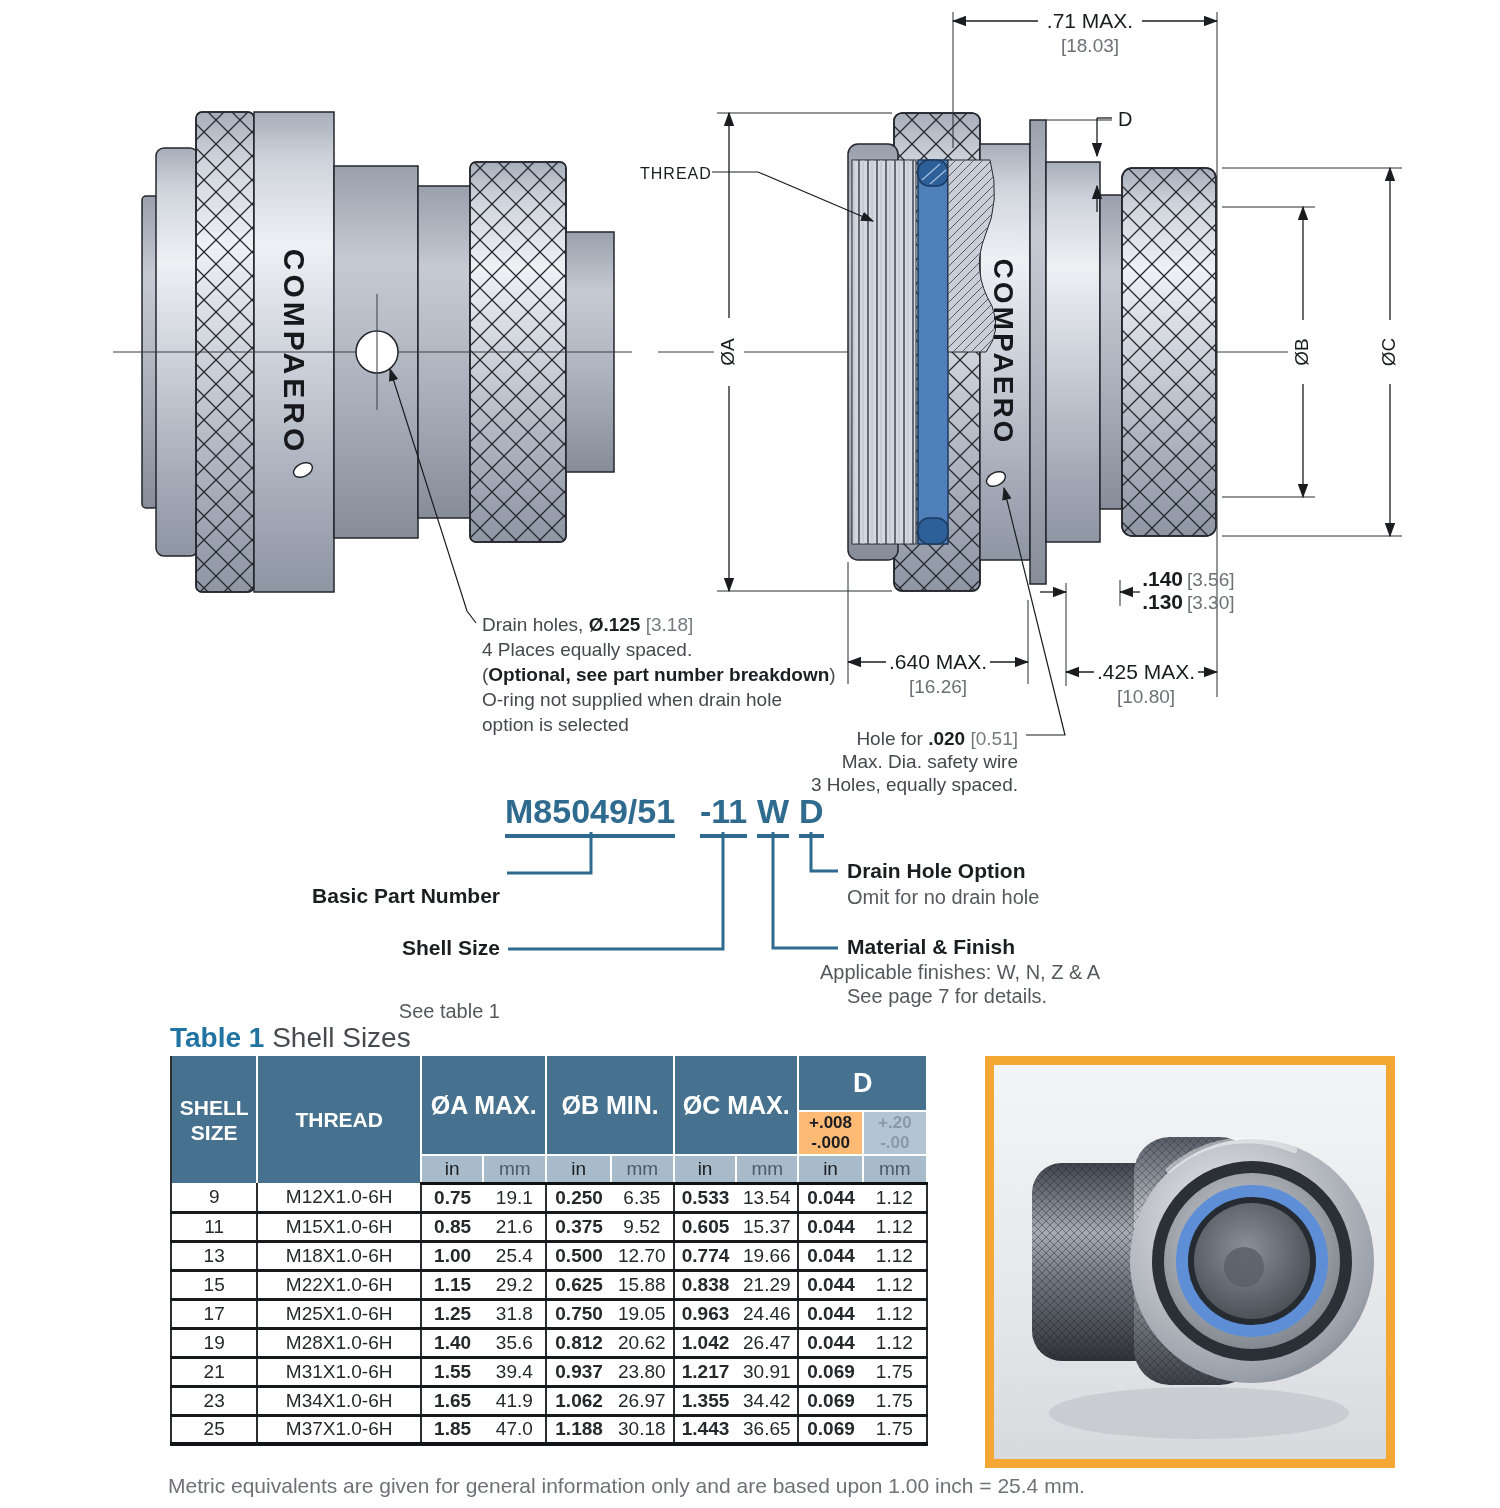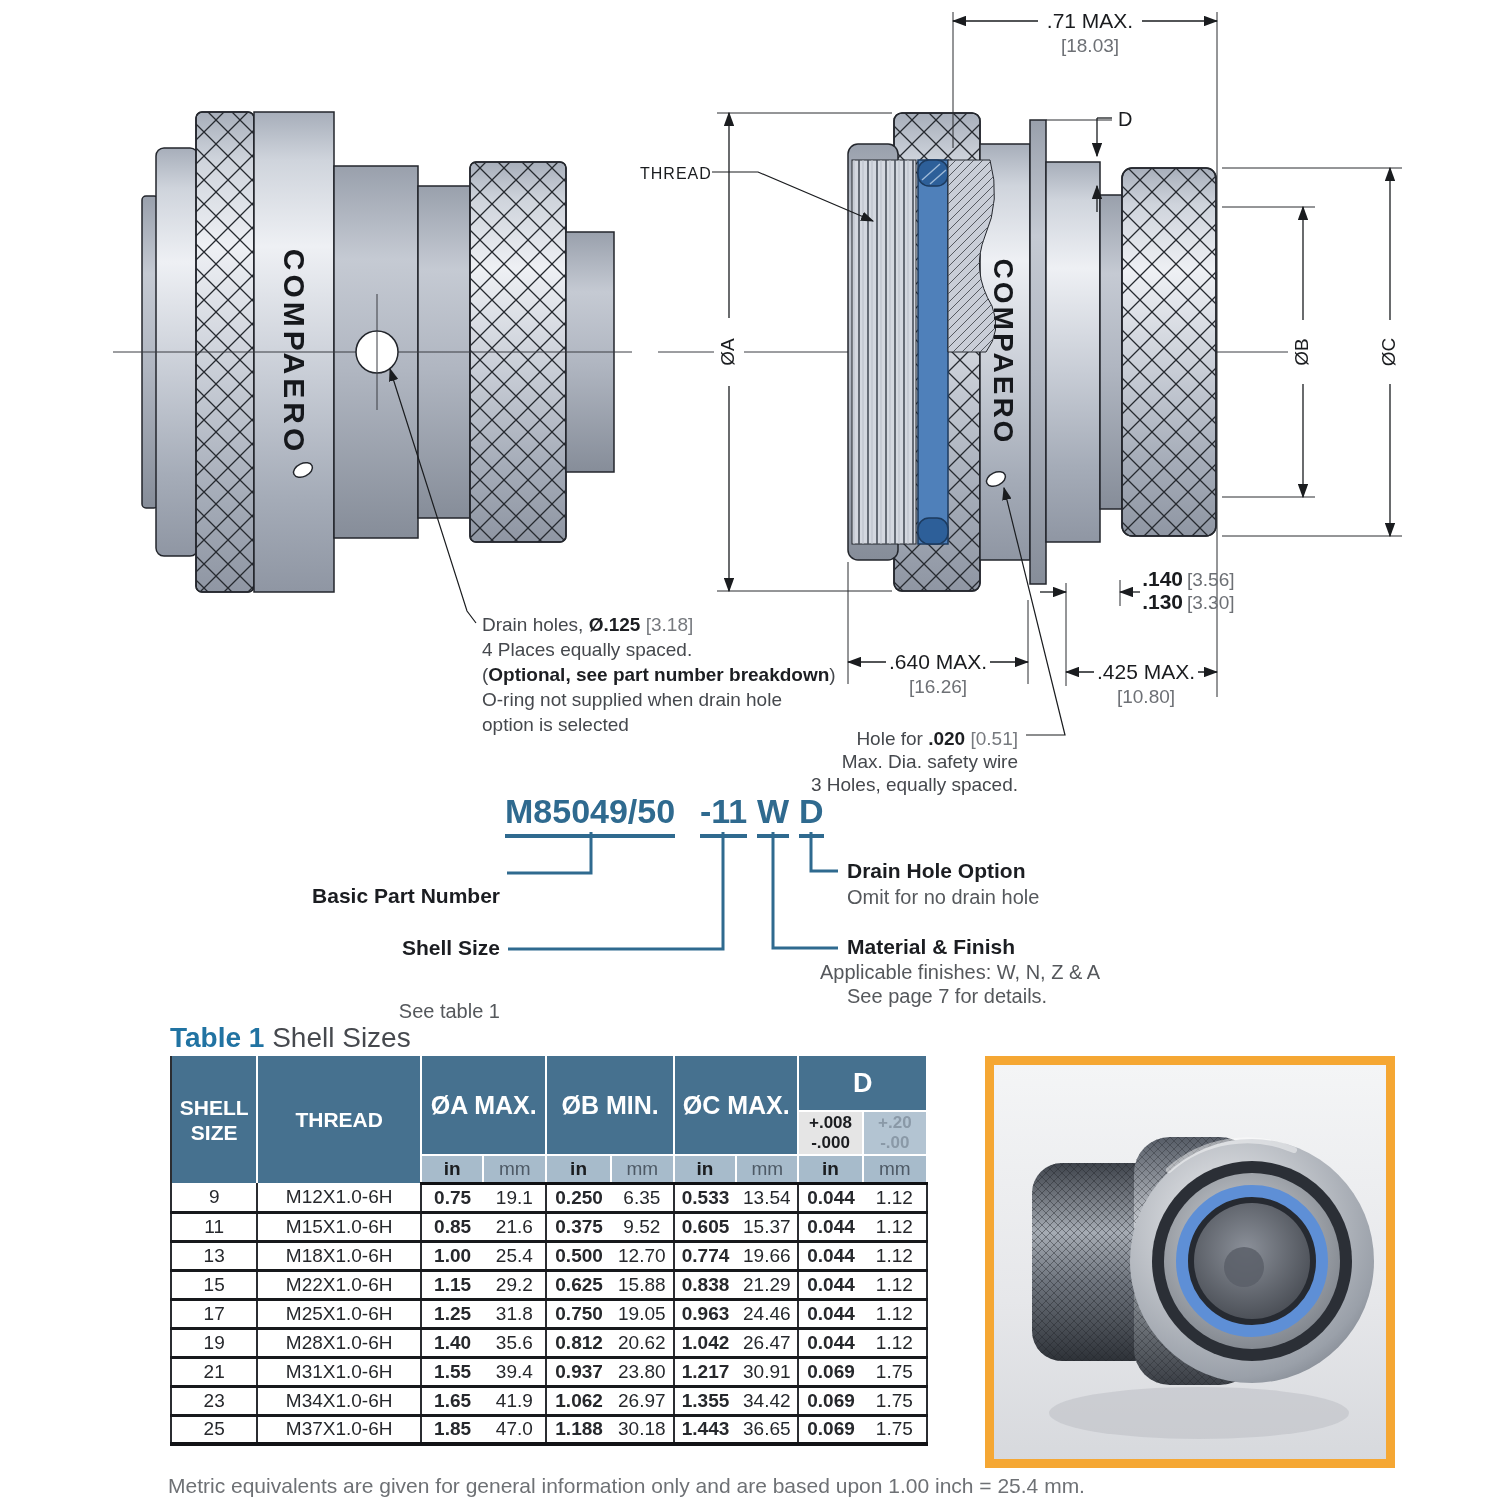--- a/index.html
+++ b/index.html
@@ -27,25 +27,25 @@
   #shell-table{position:absolute;left:170px;top:1056px;width:758px;border-collapse:collapse;
                table-layout:fixed;border-left:2px solid #2b2d31;border-right:2px solid #2b2d31;
                border-bottom:4px solid #121316;}
   #shell-table th,#shell-table td{padding:0;text-align:center;vertical-align:middle;}
   .hdr{background:#46718F;color:#fff;font-weight:bold;border-right:2px solid #fff;}
   .h1 .big{font-size:25px;}
   .h1 .dhead{font-size:27px;height:55px;}
   .hdr-shell{font-size:21px;line-height:25px;}
   .hdr-thread{font-size:21px;}
   .tol{font-size:17px;line-height:20px;font-weight:bold;border-top:2px solid #fff;border-right:2px solid #fff;height:44px;}
-  .tol-in{background:#e5e5e5;color:#1b1d20;}
+  .tol-in{background:#fdba74;color:#1b1d20;}
   .tol-mm{background:#B3C4D2;color:#8A99A7;}
   .unit{background:#A7BBCB;border-top:2px solid #fff;border-right:2px solid #fff;
         font-size:19px;height:28px;border-bottom:3px solid #101113;}
-  .unit-in{font-weight:bold;color:#1b1d20;margin-top:48px;}
+  .unit-in{font-weight:normal;color:#1b1d20;margin-top:48px;}
   .unit-mm{font-weight:normal;color:#4E5A66;}
   #shell-table tbody td{height:29px;border-top:3px solid #17191c;font-size:19px;background:#fff;color:#26282c;}
   #shell-table tbody tr:first-child td{border-top:none;}
   td.vin{font-weight:bold;color:#0f1013;margin-top:36px;}
   td.gs{border-left:2px solid #2b2d31;}
 
   
   #photo{position:absolute;left:985px;top:1056px;width:410px;height:412px;
          border:9px solid #F5A733;background:#e9eaec;}
 
@@ -207,21 +207,21 @@
     <div>O-ring not supplied when drain hole</div>
     <div>option is selected</div>
   </div>
 
   <div class="note note-r" style="left:718px;top:727px;width:300px;">
     <div><span>Hole for </span><b>.020</b><span class="mmv"> [0.51]</span></div>
     <div>Max. Dia. safety wire</div>
     <div>3 Holes, equally spaced.</div>
   </div>
 
-  <span class="pn-seg" style="left:505px;top:792px;">M85049/50</span>
+  <span class="pn-seg" style="left:505px;top:792px;">M85049/51</span>
   <span class="pn-seg" style="left:700px;top:792px;">-11</span>
   <span class="pn-seg" style="left:757px;top:792px;">W</span>
   <span class="pn-seg" style="left:799px;top:792px;">D</span>
 
   <div class="bk-label bk-left" style="top:884px;">Basic Part Number</div>
   <div class="bk-label bk-left" style="top:936px;">Shell Size</div>
   <div class="bk-sub bk-left" style="top:1000px;">See table 1</div>
   <div class="bk-label" style="left:847px;top:859px;">Drain Hole Option</div>
   <div class="bk-sub" style="left:847px;top:886px;">Omit for no drain hole</div>
   <div class="bk-label" style="left:847px;top:935px;">Material &amp; Finish</div>

